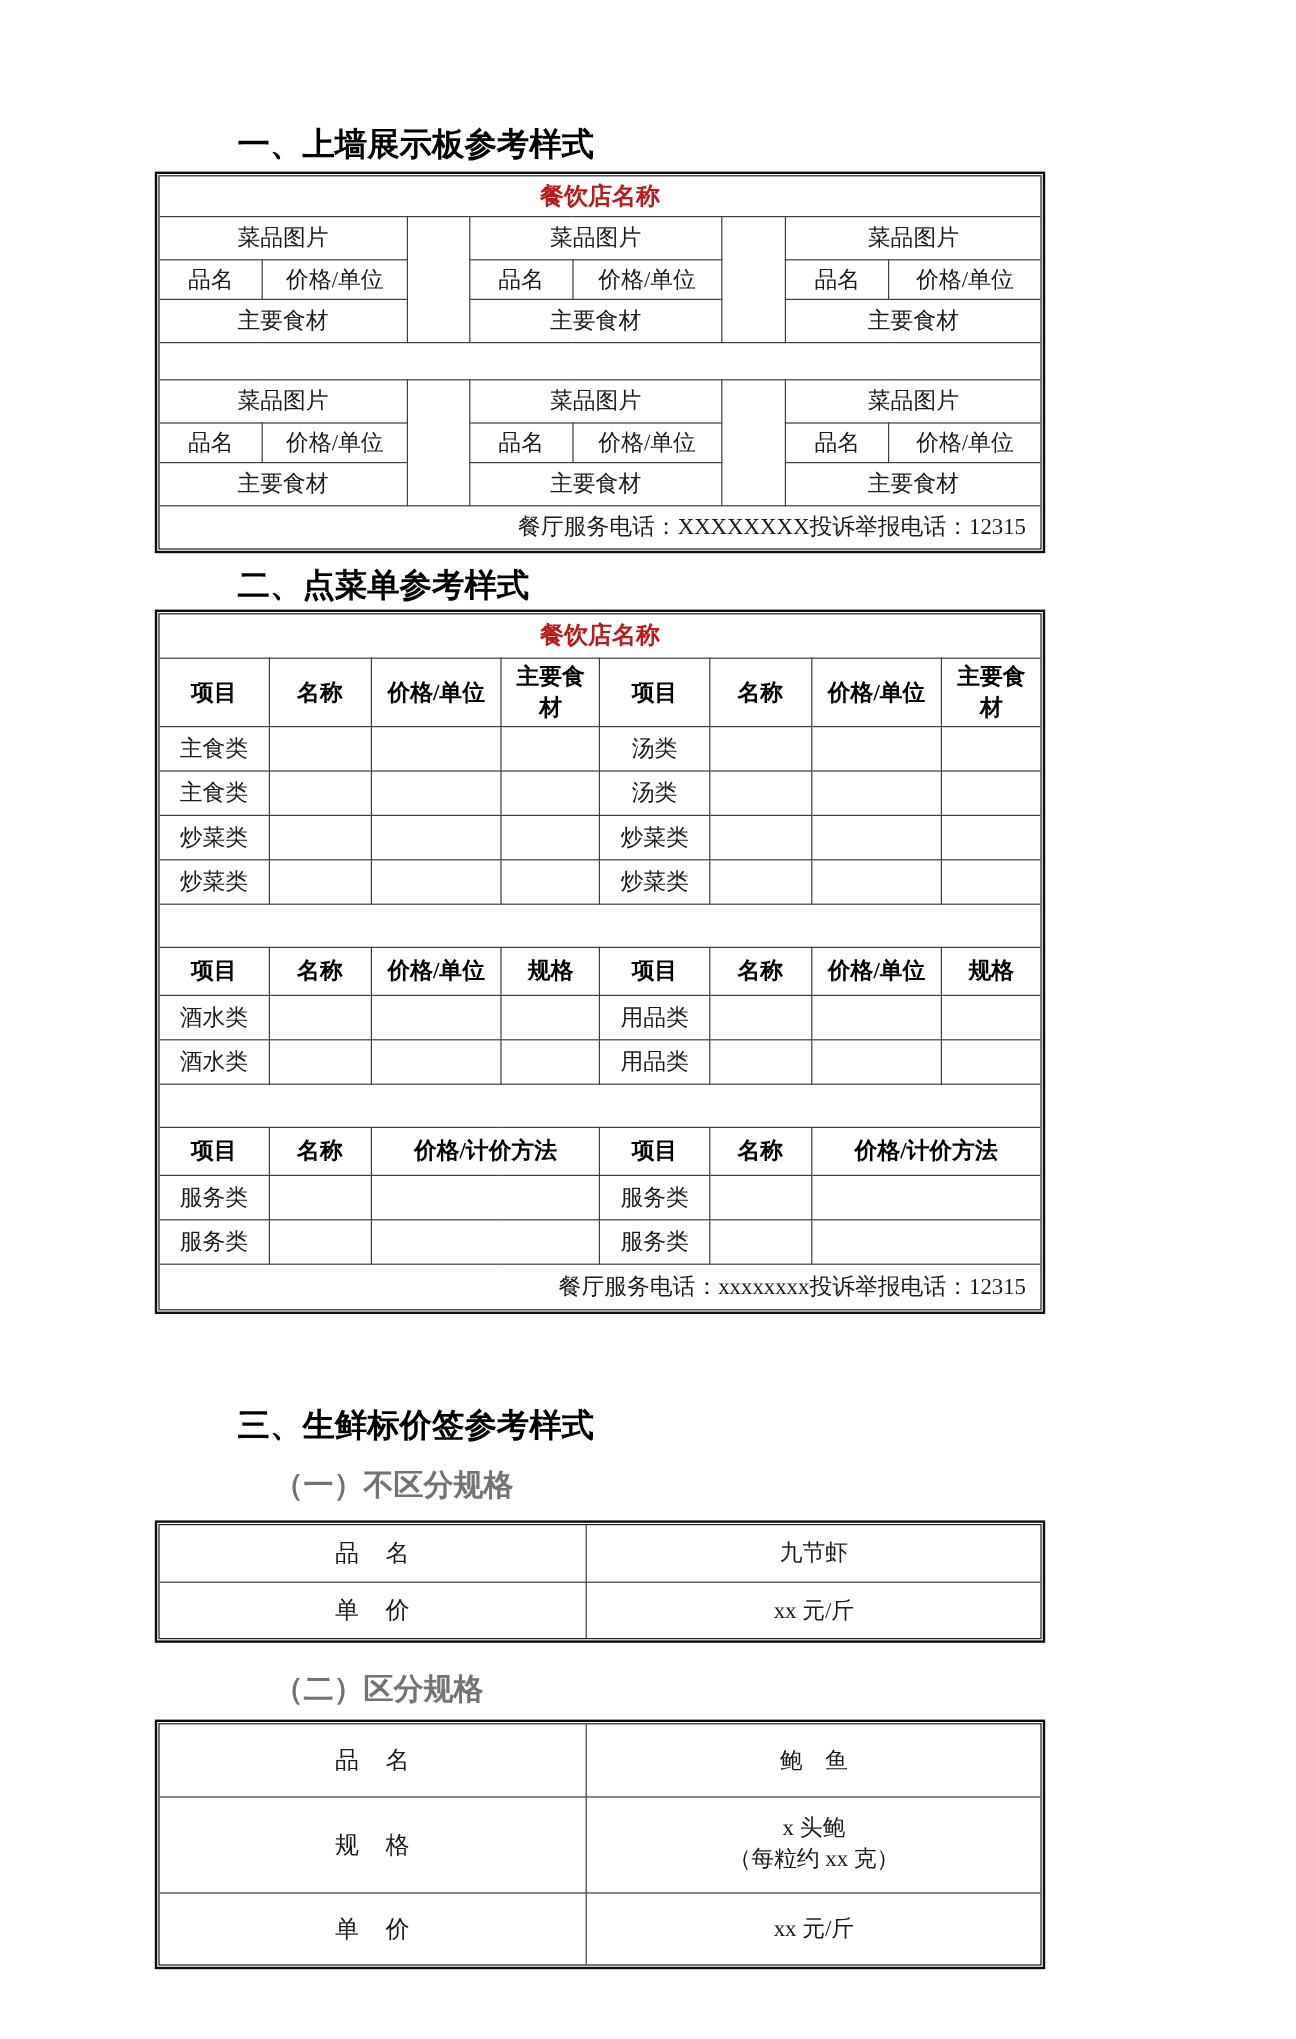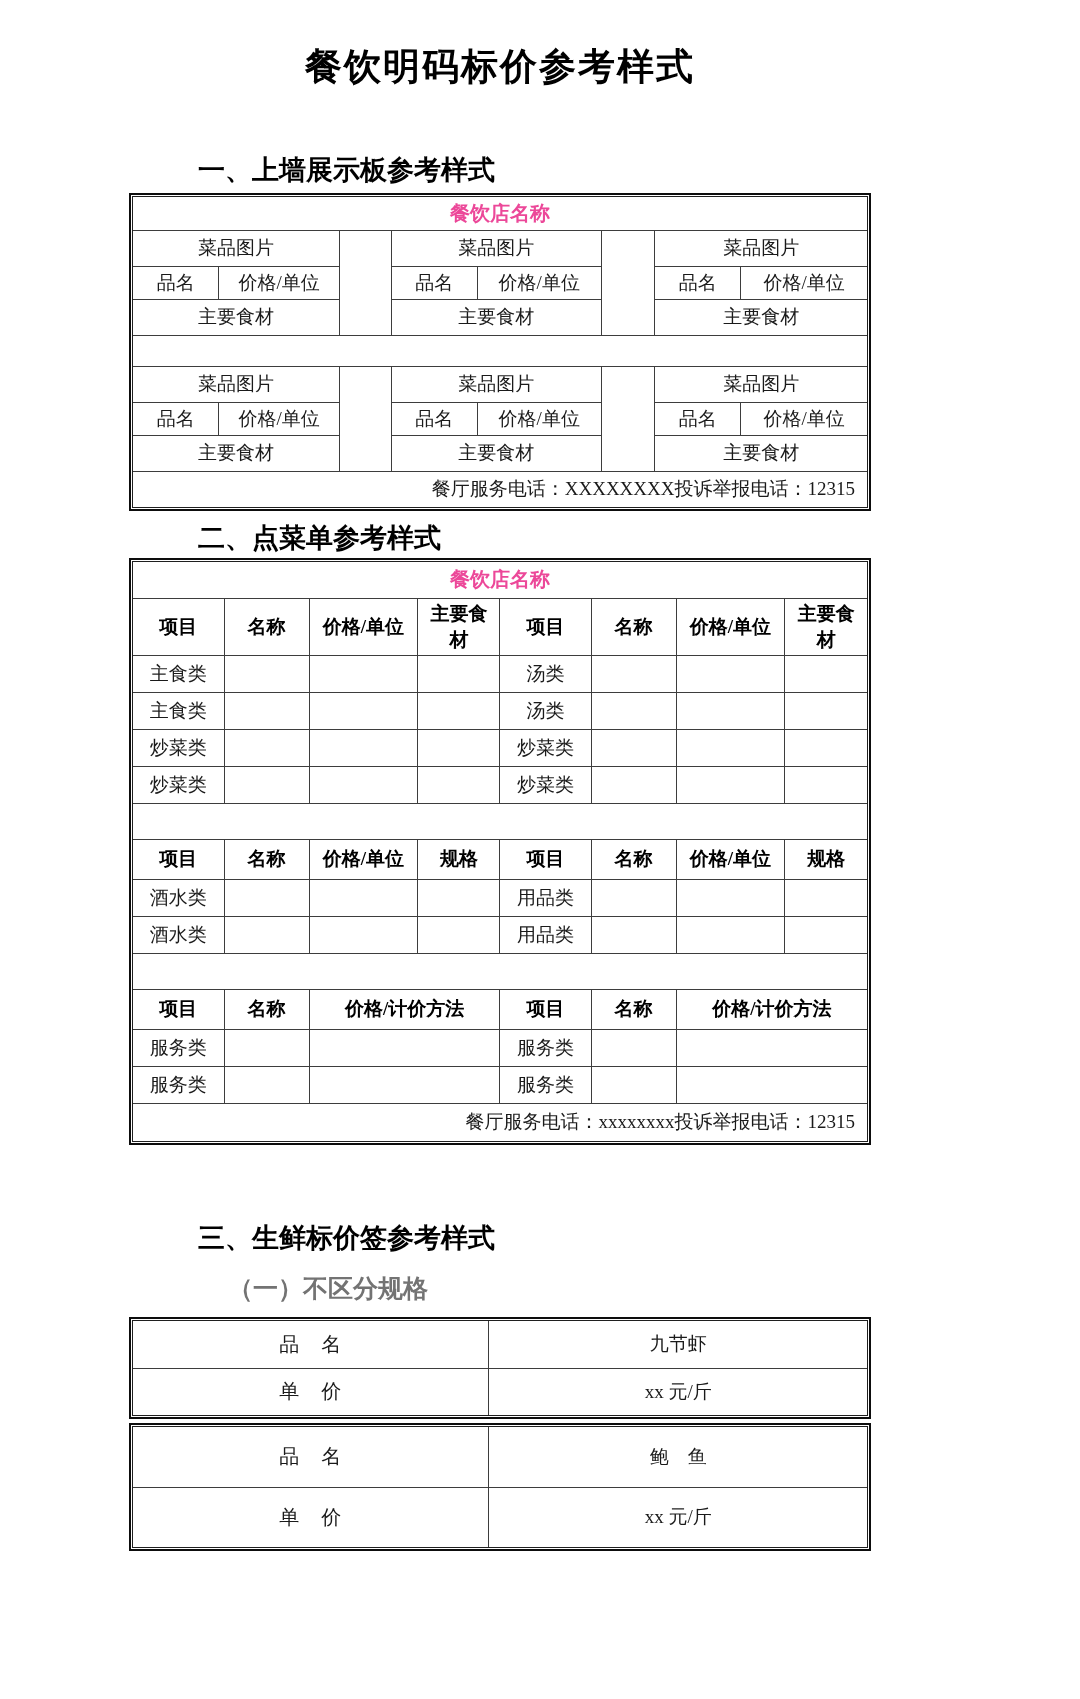--- a/index.html
+++ b/index.html
@@ -54,21 +54,21 @@
     padding:2px 4px; overflow:hidden;
     font-family:"Liberation Serif","DejaVu Serif",serif;
   }
   tr td:first-child { border-left:none; }
   tr td:last-child  { border-right:none; }
   tr:first-child td { border-top:none; }
   tr:last-child td  { border-bottom:none; }
 
   td.store {
     font-family:"Liberation Sans","DejaVu Sans",sans-serif;
-    font-weight:bold; font-size:20px; color:#ec4899;
+    font-weight:bold; font-size:20px; color:#b91c1c;
   }
   td.hd { font-weight:bold; font-size:19px; color:#000; }
   td.spacer { border-left:none; border-right:none; }
   td.footcell { padding:0 12px; }
   .foot { display:flex; justify-content:flex-end; align-items:center; width:100%; }
   .foot span { font-size:19px; }
 
   
   tr.r-store { height:33px; } tr.r-dish { height:36px; }
   tr.r-nm { height:33px; }    tr.r-ing { height:36px; }
@@ -81,21 +81,20 @@
   tr.g-row { height:47px; }
   tr.g-r1 { height:60px; } tr.g-r2 { height:80px; } tr.g-r3 { height:60px; }
   td.lbl { letter-spacing:1px; font-size:20px; }
   .two-line div { line-height:26px; }
 </style>
 </head>
 <body>
 
 <div class="content">
 
-  <h1 class="title">餐饮明码标价参考样式</h1>
 
   <h2 class="sec sec1">一、上墙展示板参考样式</h2>
 
   <div class="frame f1">
     <table>
       <colgroup>
         <col style="width:11.7%">
           <col style="width:16.4%">
           <col style="width:7.1%">
         <col style="width:11.7%">
@@ -318,32 +317,40 @@
         <td>九节虾</td>
       </tr>
       <tr class="g-row">
         <td class="lbl">单　价</td>
         <td>xx 元/斤</td>
       </tr>
     </tbody>
       </table>
   </div>
 
+  <h3 class="sub sub2">（二）区分规格</h3>
 
   <div class="frame f3b">
     <table>
       <colgroup>
           <col style="width:48.5%">
           <col style="width:51.5%">
         </colgroup>
       <tbody>
           <tr class="g-r1">
         <td class="lbl">品　名</td>
         <td>鲍　鱼</td>
       </tr>
+      <tr class="g-r2">
+        <td class="lbl">规　格</td>
+        <td class="two-line">
+          <div>x 头鲍</div>
+          <div>（每粒约 xx 克）</div>
+        </td>
+      </tr>
       <tr class="g-r3">
         <td class="lbl">单　价</td>
         <td>xx 元/斤</td>
       </tr>
     </tbody>
       </table>
   </div>
 
 </div>
 

